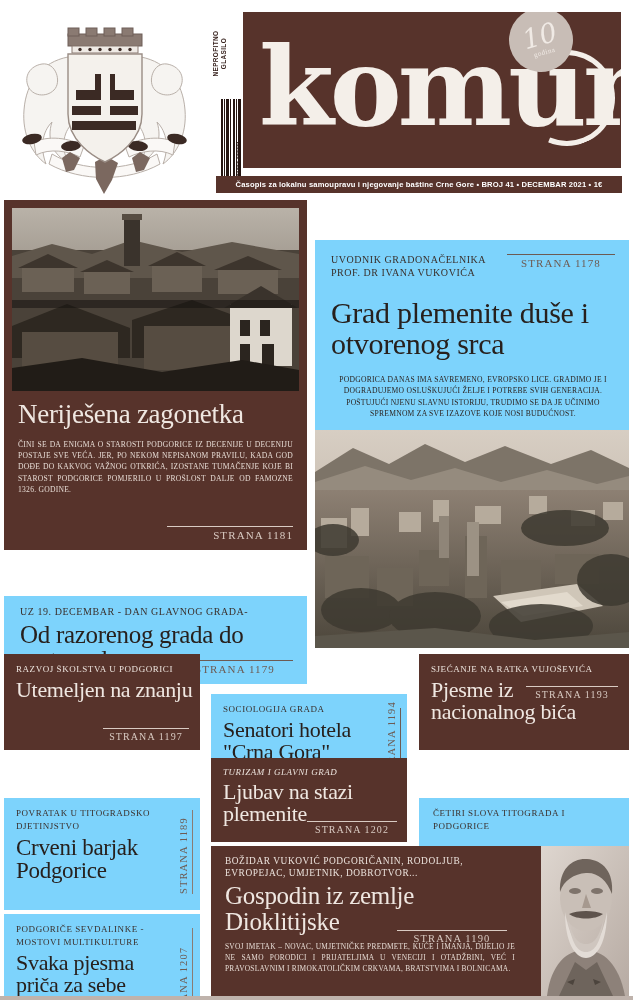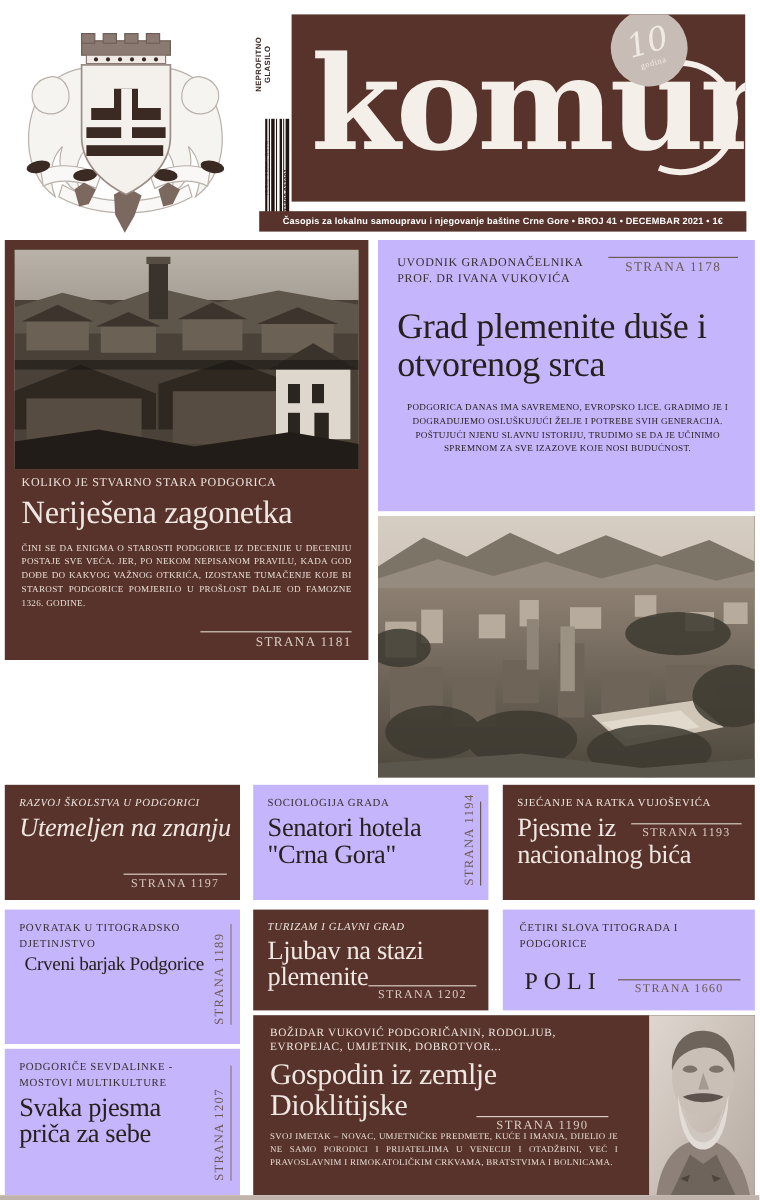--- a/index.html
+++ b/index.html
@@ -71,21 +71,21 @@
     position: absolute; left: 216px; top: 176px; width: 406px; height: 17px;
     background: #57332b; color: #fff;
     font-family: "Liberation Sans", sans-serif;
     font-size: 7.6px; font-weight: bold; letter-spacing: .15px;
     display: flex; align-items: center; justify-content: center;
   }
 
   
   .blk { position: absolute; overflow: hidden; }
   .dark { background: #57332b; color: #efe7e1; }
-  .light { background: #c4b5fd; color: #27201d; }
+  .light { background: #7dd3fc; color: #27201d; margin-top: 40px; }
 
   .kicker {
     font-family: "Liberation Serif", serif;
     font-size: 10px; letter-spacing: .55px; line-height: 12.5px;
     text-transform: uppercase;
   }
   .dark .kicker { color: #ece3dd; }
   .light .kicker { color: #3a302c; }
 
   .headline {
@@ -302,21 +302,20 @@
         </g>
 
         <path d="M0 160 L70 150 L150 164 L230 152 L287 162 V183 H0 Z" fill="#211c17"></path>
         <g fill="#151210" opacity=".55">
           <rect x="0" y="92" width="287" height="8"></rect>
         </g>
       </svg>
     </div>
 
     <div style="position:absolute;left:14px;top:197px;right:14px;">
-      <div class="kicker">KOLIKO  JE STVARNO STARA PODGORICA</div>
       <div class="headline" style="font-size:27px;margin-top:4px;">Neriješena zagonetka</div>
       <div class="lede" style="margin-top:10px;">Čini se da enigma o starosti Podgorice iz decenije u deceniju postaje sve veća. Jer, po nekom nepisanom pravilu, kada god dođe do kakvog važnog otkrića, izostane tumačenje koje bi starost Podgorice pomjerilo u prošlost dalje od famozne 1326. godine.</div>
     </div>
     <div class="pageno rule" style="position:absolute;right:14px;bottom:9px;width:126px;text-align:right;">STRANA 1181</div>
   </div>
 
   <div class="blk light" id="b-uvodnik">
     <div style="position:absolute;left:16px;top:14px;right:14px;">
       <div class="kicker">UVODNIK GRADONAČELNIKA</div>
       <div class="kicker">PROF. DR IVANA VUKOVIĆA</div>
@@ -378,23 +377,30 @@
         <ellipse cx="226" cy="196" rx="52" ry="22"></ellipse>
           <ellipse cx="296" cy="150" rx="34" ry="26"></ellipse>
         <ellipse cx="18" cy="110" rx="26" ry="16"></ellipse>
           <ellipse cx="250" cy="98" rx="44" ry="18"></ellipse>
       </g>
 
       <path d="M0 206 L120 198 L220 210 L314 202 V218 H0 Z" fill="#5b564b"></path>
     </svg>
   </div>
 
+  <div class="blk light" id="b-metropole">
+    <div style="position:absolute;left:16px;top:10px;right:12px;">
+      <div class="kicker">UZ 19. DECEMBAR - DAN GLAVNOG GRADA-</div>
+      <div class="headline" style="font-size:25px;margin-top:3px;">Od razorenog grada do metropole</div>
+    </div>
+    <div class="pageno rule" style="position:absolute;right:14px;bottom:9px;width:116px;text-align:center;">STRANA 1179</div>
+  </div>
 
   <div class="blk dark" id="b-skolstvo">
-    <div style="position:absolute;left:12px;top:9px;right:4px;font-style:italic;">
+    <div style="position:absolute;left:12px;top:9px;right:4px;">
       <div class="kicker" style="font-size:9px;">RAZVOJ ŠKOLSTVA U PODGORICI</div>
       <div class="headline" style="font-size:22px;margin-top:3px;">Utemeljen na znanju</div>
     </div>
     <div class="pageno rule" style="position:absolute;right:11px;bottom:8px;width:86px;text-align:center;font-size:10px;">STRANA 1197</div>
   </div>
 
   <div class="blk light" id="b-sociologija">
     <div style="position:absolute;left:12px;top:9px;right:26px;">
       <div class="kicker" style="font-size:9px;">SOCIOLOGIJA GRADA</div>
       <div class="headline" style="font-size:22px;margin-top:3px;">Senatori hotela "Crna Gora"</div>
@@ -406,21 +412,21 @@
     <div style="position:absolute;left:12px;top:9px;right:10px;">
       <div class="kicker" style="font-size:9px;">SJEĆANJE NA RATKA VUJOŠEVIĆA</div>
       <div class="headline" style="font-size:22px;margin-top:3px;">Pjesme iz nacionalnog bića</div>
     </div>
     <div class="pageno rule" style="position:absolute;right:11px;top:32px;width:92px;text-align:center;font-size:10px;">STRANA 1193</div>
   </div>
 
   <div class="blk light" id="b-crveni">
     <div style="position:absolute;left:12px;top:9px;right:30px;">
       <div class="kicker" style="font-size:9px;">POVRATAK U TITOGRADSKO DJETINJSTVO</div>
-      <div class="headline" style="font-size:16px;margin-top:4px;text-align:right;">Crveni barjak Podgorice</div>
+      <div class="headline" style="font-size:23px;margin-top:4px;">Crveni barjak Podgorice</div>
     </div>
     <div class="vpage" style="right:7px;top:12px;height:84px;border-left:1.2px solid #8a7b73;padding-left:3px;">STRANA 1189</div>
   </div>
 
   <div class="blk light" id="b-svaka">
     <div style="position:absolute;left:12px;top:9px;right:30px;">
       <div class="kicker" style="font-size:9px;">PODGORIČE SEVDALINKE - MOSTOVI MULTIKULTURE</div>
       <div class="headline" style="font-size:22px;margin-top:4px;">Svaka pjesma priča za sebe</div>
     </div>
     <div class="vpage" style="right:7px;top:14px;height:96px;border-left:1.2px solid #8a7b73;padding-left:3px;">STRANA 1207</div>

